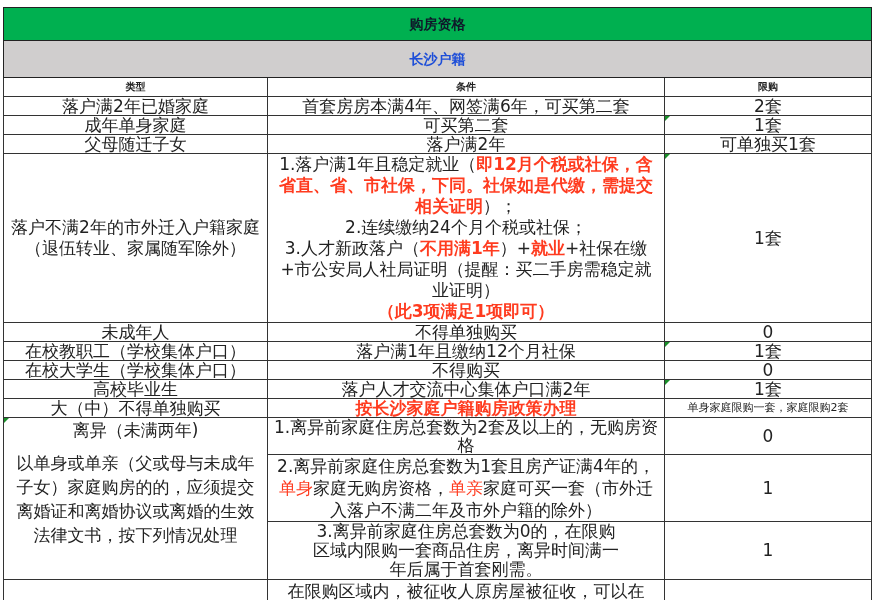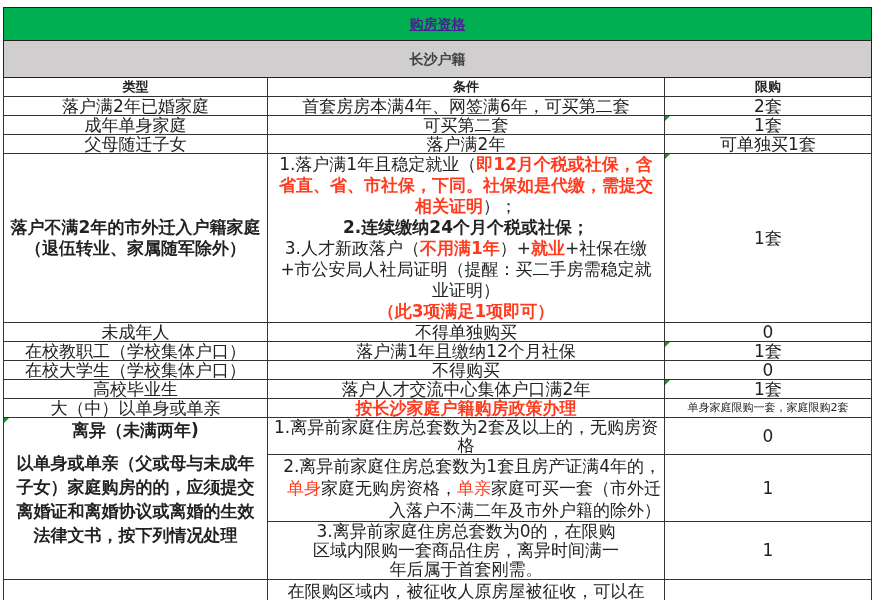--- a/index.html
+++ b/index.html
@@ -2,32 +2,32 @@
 <html><head>
 <meta charset="utf-8">
 <style>
   html, body { margin: 0; padding: 0; background: #ffffff; }
   body { width: 873px; height: 600px; overflow: hidden; position: relative;
          font-family: "DejaVu Sans", "Liberation Sans", sans-serif; color: #222; }
   .sheet { position: absolute; left: 3px; top: 7px; width: 868px; }
   table { border-collapse: collapse; width: 868px; table-layout: fixed; }
   td { border: 1px solid #333; text-align: center; vertical-align: middle;
        font-size: 17px; line-height: 19px; padding: 0 4px; position: relative; }
-  .banner { background: #00b050; color: #4c1d95; font-size: 14px; font-weight: bold;
-            height: 32px; border: 1.5px solid #222; text-decoration: underline; }
-  .sub { background: #d0cece; color: #404040; font-size: 14px; font-weight: bold;
+  .banner { background: #00b050; color: #0f172a; font-size: 14px; font-weight: bold;
+            height: 32px; border: 1.5px solid #222; }
+  .sub { background: #d0cece; color: #1d4ed8; font-size: 14px; font-weight: bold;
          height: 36px; border: 1.5px solid #222; }
-  .hdr td { font-weight: bold; font-size: 13px; height: 18px; line-height: 18px; }
+  .hdr td { font-weight: bold; font-size: 10px; height: 18px; line-height: 18px; }
   .row td { height: 18px; line-height: 18px; }
   .red { color: #ff3b1f; font-weight: bold; }
   .redplain { color: #ff3b1f; }
   .green-corner::before { content: ""; position: absolute; left: 0; top: 0;
         width: 0; height: 0; border-top: 5px solid #1a8f2a; border-right: 5px solid transparent; }
   .tall td { line-height: 21px; }
-  .note { display: block; font-weight: bold; }
+  .note { display: block; }
 </style>
 </head>
 <body>
 
 <div class="sheet">
 <table>
   <colgroup>
         <col style="width:264px">
         <col style="width:397px">
         <col style="width:207px">
@@ -91,36 +91,36 @@
     <td>在校大学生（学校集体户口）</td>
     <td>不得购买</td>
     <td>0</td>
   </tr>
   <tr class="row">
     <td>高校毕业生</td>
     <td>落户人才交流中心集体户口满2年</td>
     <td class="green-corner">1套</td>
   </tr>
   <tr class="row">
-    <td>大（中）以单身或单亲</td>
+    <td>大（中）不得单独购买</td>
     <td class="redplain" style="font-weight:bold">按长沙家庭户籍购房政策办理</td>
     <td style="font-size:11px;padding:0 2px">单身家庭限购一套，家庭限购2套</td>
   </tr>
 
   <tr class="row">
     <td class="green-corner" rowspan="4" style="vertical-align:top;line-height:22px;padding-top:1px">
       <span class="note">离异（未满两年)</span>
       <span class="note" style="height:10px"></span>
       <span class="note" style="line-height:24px;padding:0 2px">以单身或单亲（父或母与未成年子女）家庭购房的的，应须提交离婚证和离婚协议或离婚的生效法律文书，按下列情况处理</span>
     </td>
     <td>1.离异前家庭住房总套数为2套及以上的，无购房资格</td>
     <td>0</td>
   </tr>
   <tr style="height:46px">
-    <td style="line-height:22px;text-align:right;padding:0 3px">
+    <td style="line-height:22px;text-align:center;padding:0 3px">
       <span>2.离异前家庭住房总套数为1套且房产证满4年的，</span><span class="redplain">单身</span><span>家庭无购房资格，</span><span class="redplain">单亲</span><span>家庭可买一套（市外迁入落户不满二年及市外户籍的除外）</span>
     </td>
     <td>1</td>
   </tr>
   <tr style="height:48px">
     <td style="line-height:19px;padding:0 40px">3.离异前家庭住房总套数为0的，在限购区域内限购一套商品住房，离异时间满一年后属于首套刚需。</td>
     <td>1</td>
   </tr>
   <tr style="height:0"></tr>
 

